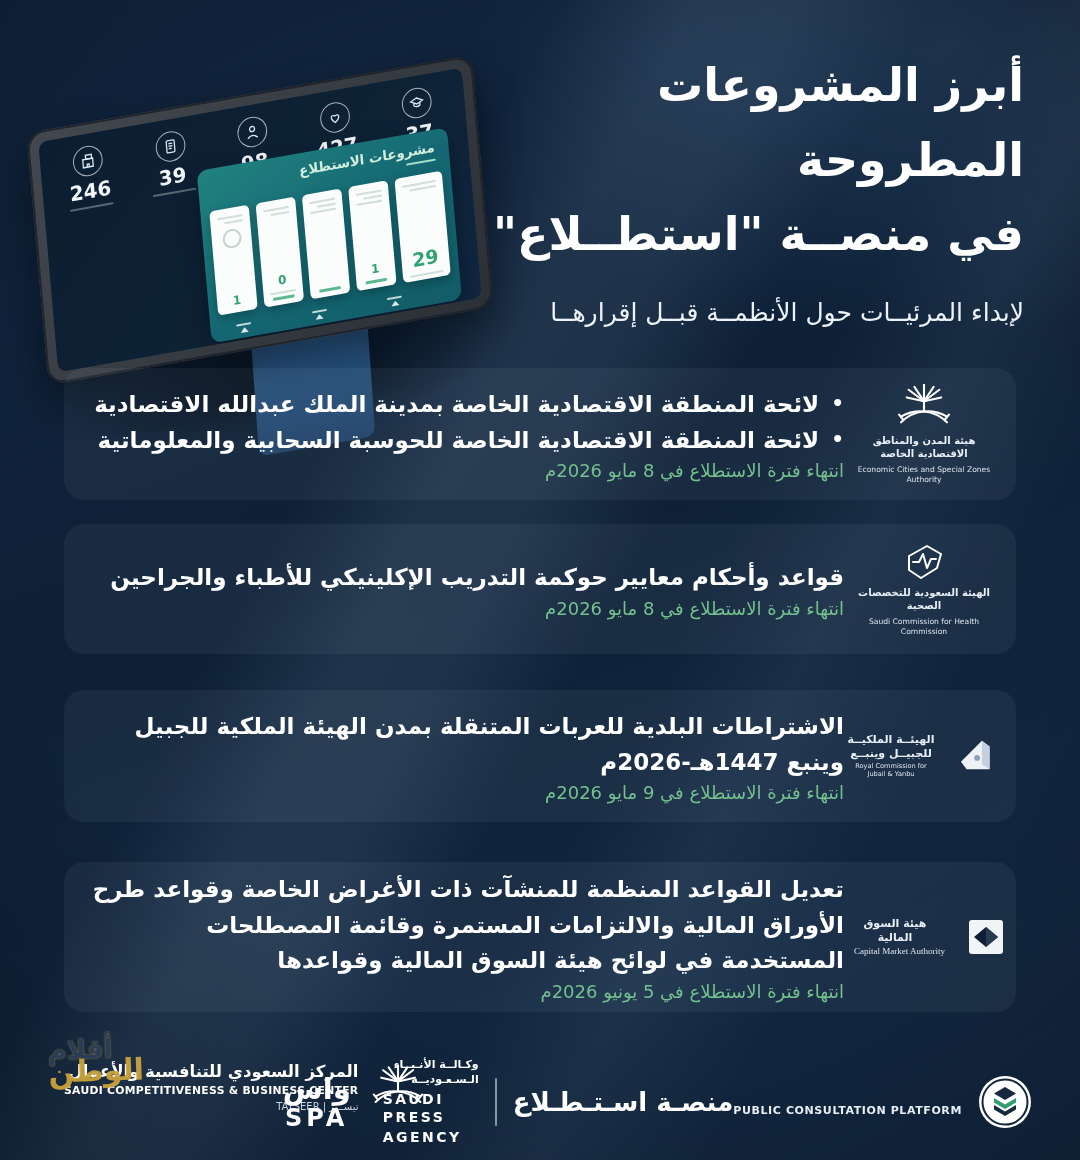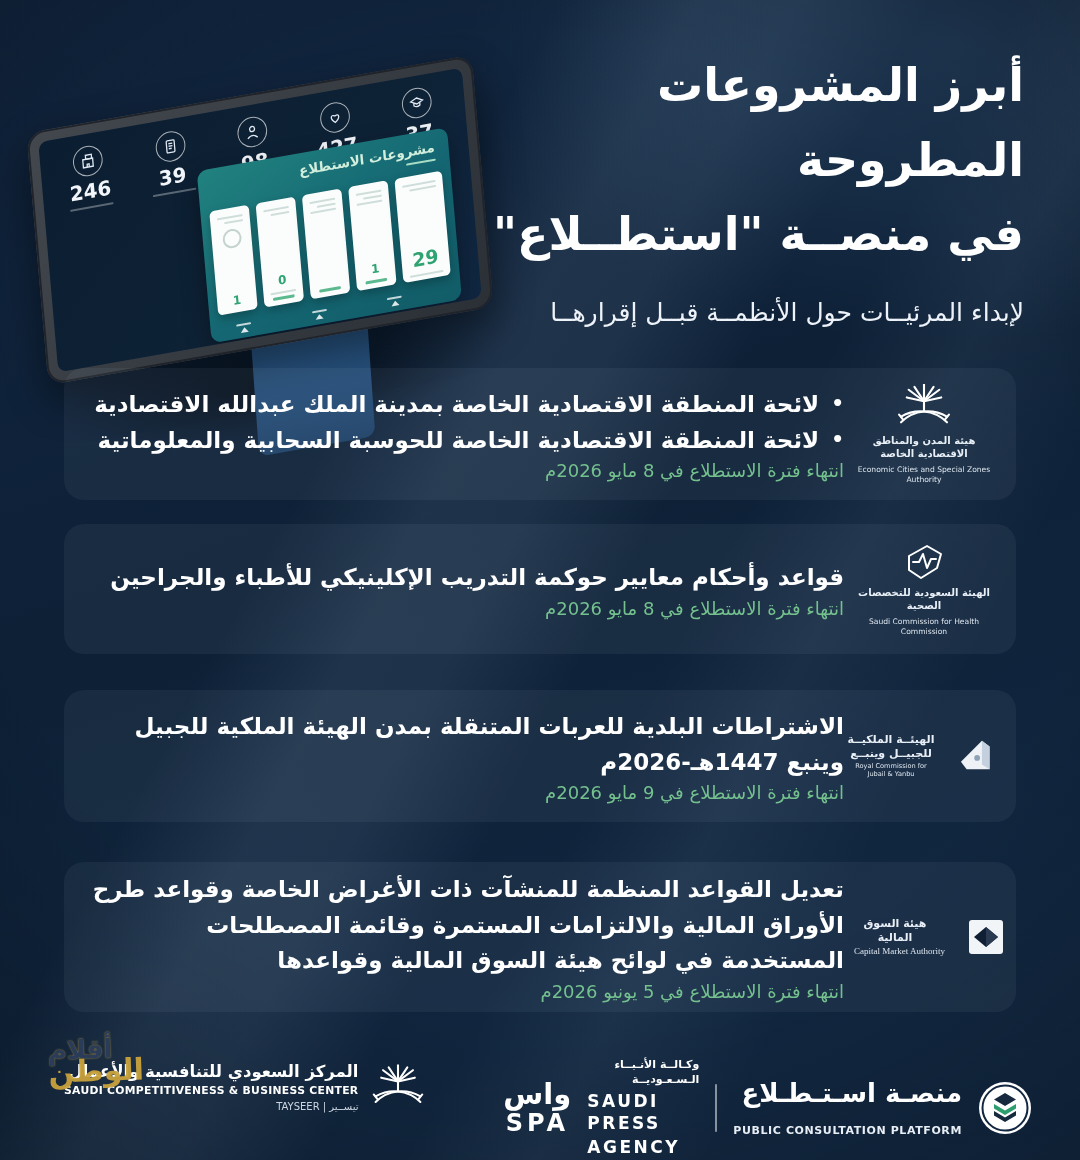--- a/index.html
+++ b/index.html
@@ -94,23 +94,23 @@
     transform:rotate(-2deg);}
   .wm1{font-size:26px;font-weight:700;color:#2a3c58;text-shadow:0 0 2px rgba(201,162,60,.8);}
   .wm2{font-size:30px;font-weight:700;color:#c9a23c;margin-top:-4px;opacity:.95;}
 
   .footer-right{position:absolute;right:48px;top:1058px;display:flex;align-items:center;gap:16px;color:#fff;}
   .spa-mark{display:flex;flex-direction:column;align-items:center;line-height:1;}
   .spa-mark .m1{font-size:29px;font-weight:800;letter-spacing:2px;}
   .spa-mark .m2{font-size:24px;font-weight:800;letter-spacing:4px;margin-top:2px;}
   .spa-text{display:flex;flex-direction:column;width:112px;}
   .spa-ar{font-size:11px;font-weight:700;text-align:right;direction:rtl;line-height:1.35;}
-  .spa-en{font-size:17px;font-weight:700;letter-spacing:2.5px;text-align:left;line-height:1.3;margin-top:2px;}
+  .spa-en{font-size:14px;font-weight:700;letter-spacing:2.5px;text-align:left;line-height:1.3;margin-top:2px;margin-left:16px;}
   .fdivider{width:2px;height:48px;background:rgba(255,255,255,.5);border-radius:1px;}
-  .ist-text{display:flex;flex-direction:column;align-items:flex-end;}
+  .ist-text{display:flex;flex-direction:row;align-items:flex-end;}
   .ist-ar{font-size:26px;font-weight:700;direction:rtl;}
   .ist-en{font-size:11px;letter-spacing:.6px;font-weight:700;color:#e8eef5;margin-top:16px;}
 
   svg{display:block;}
 </style>
 </head>
 <body>
 
 <div class="canvas">
 

